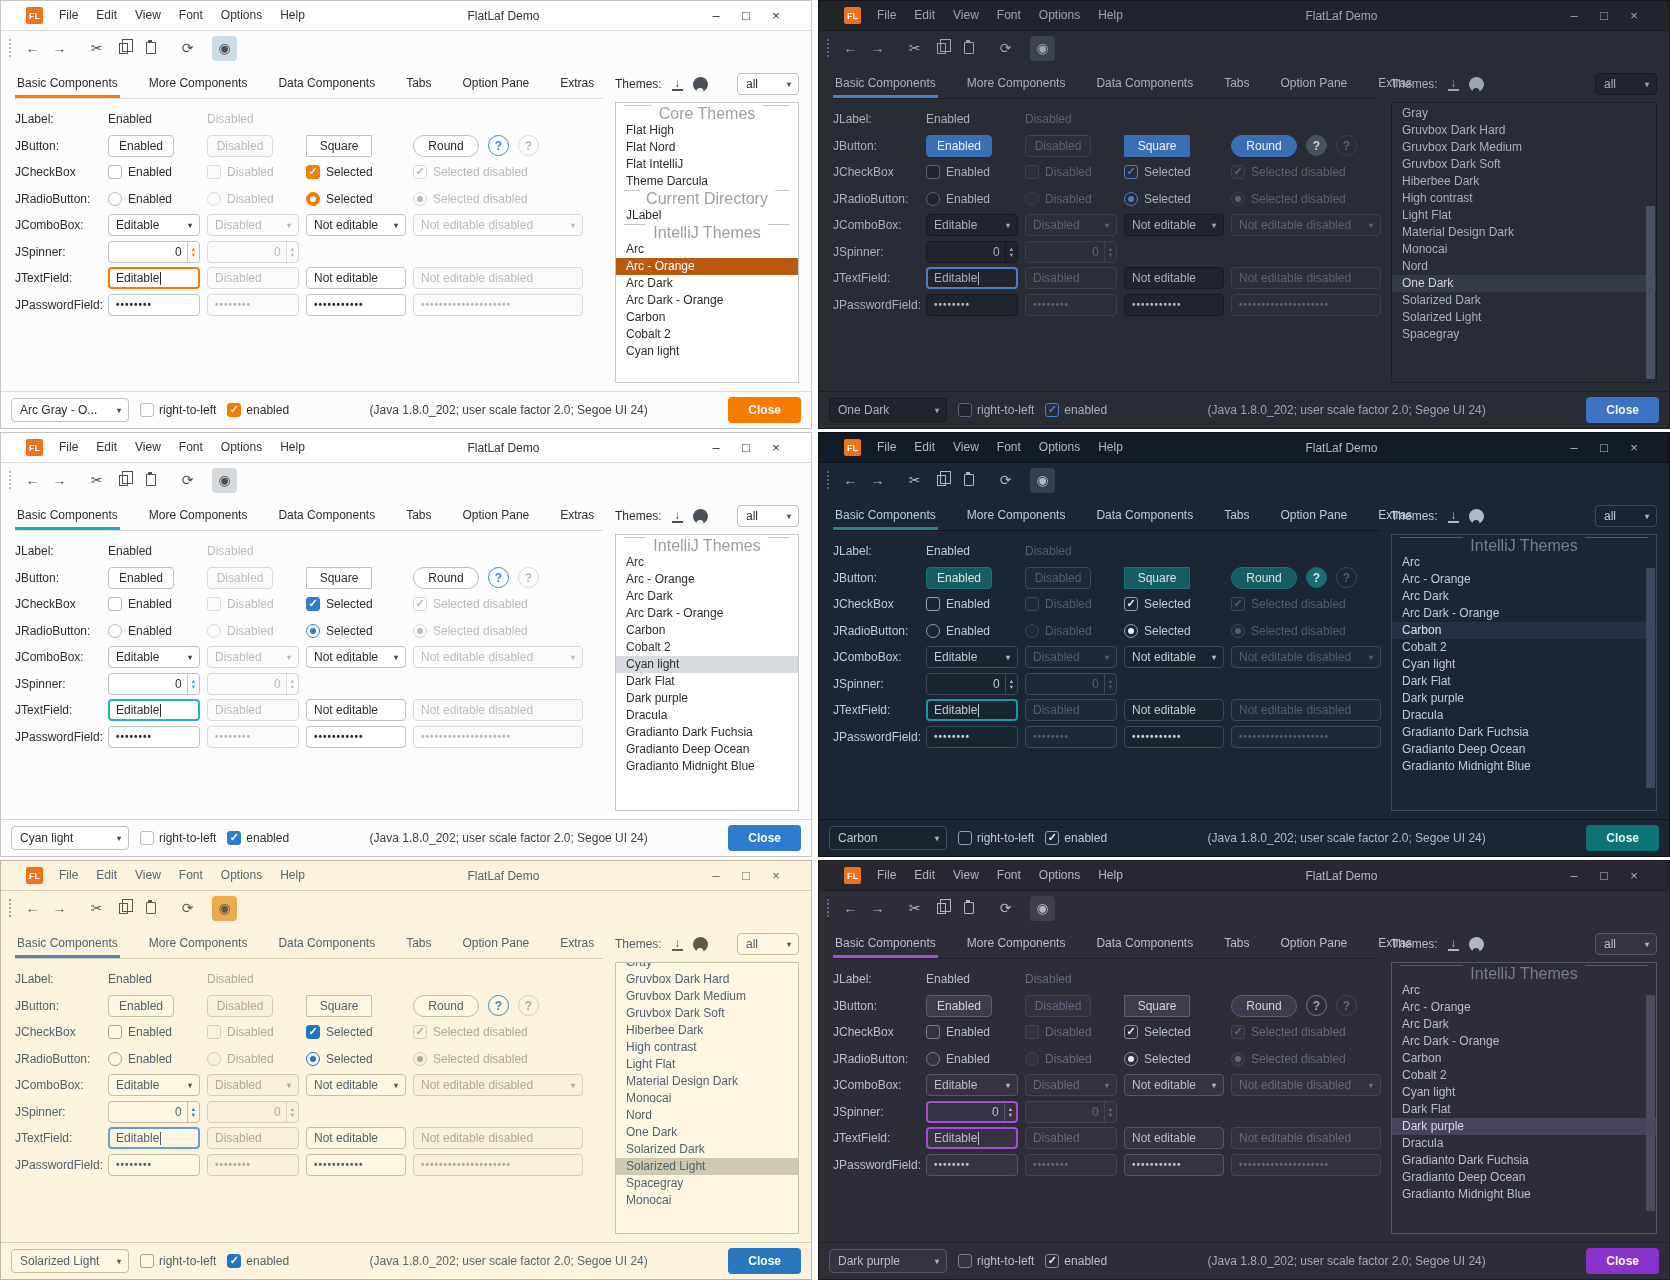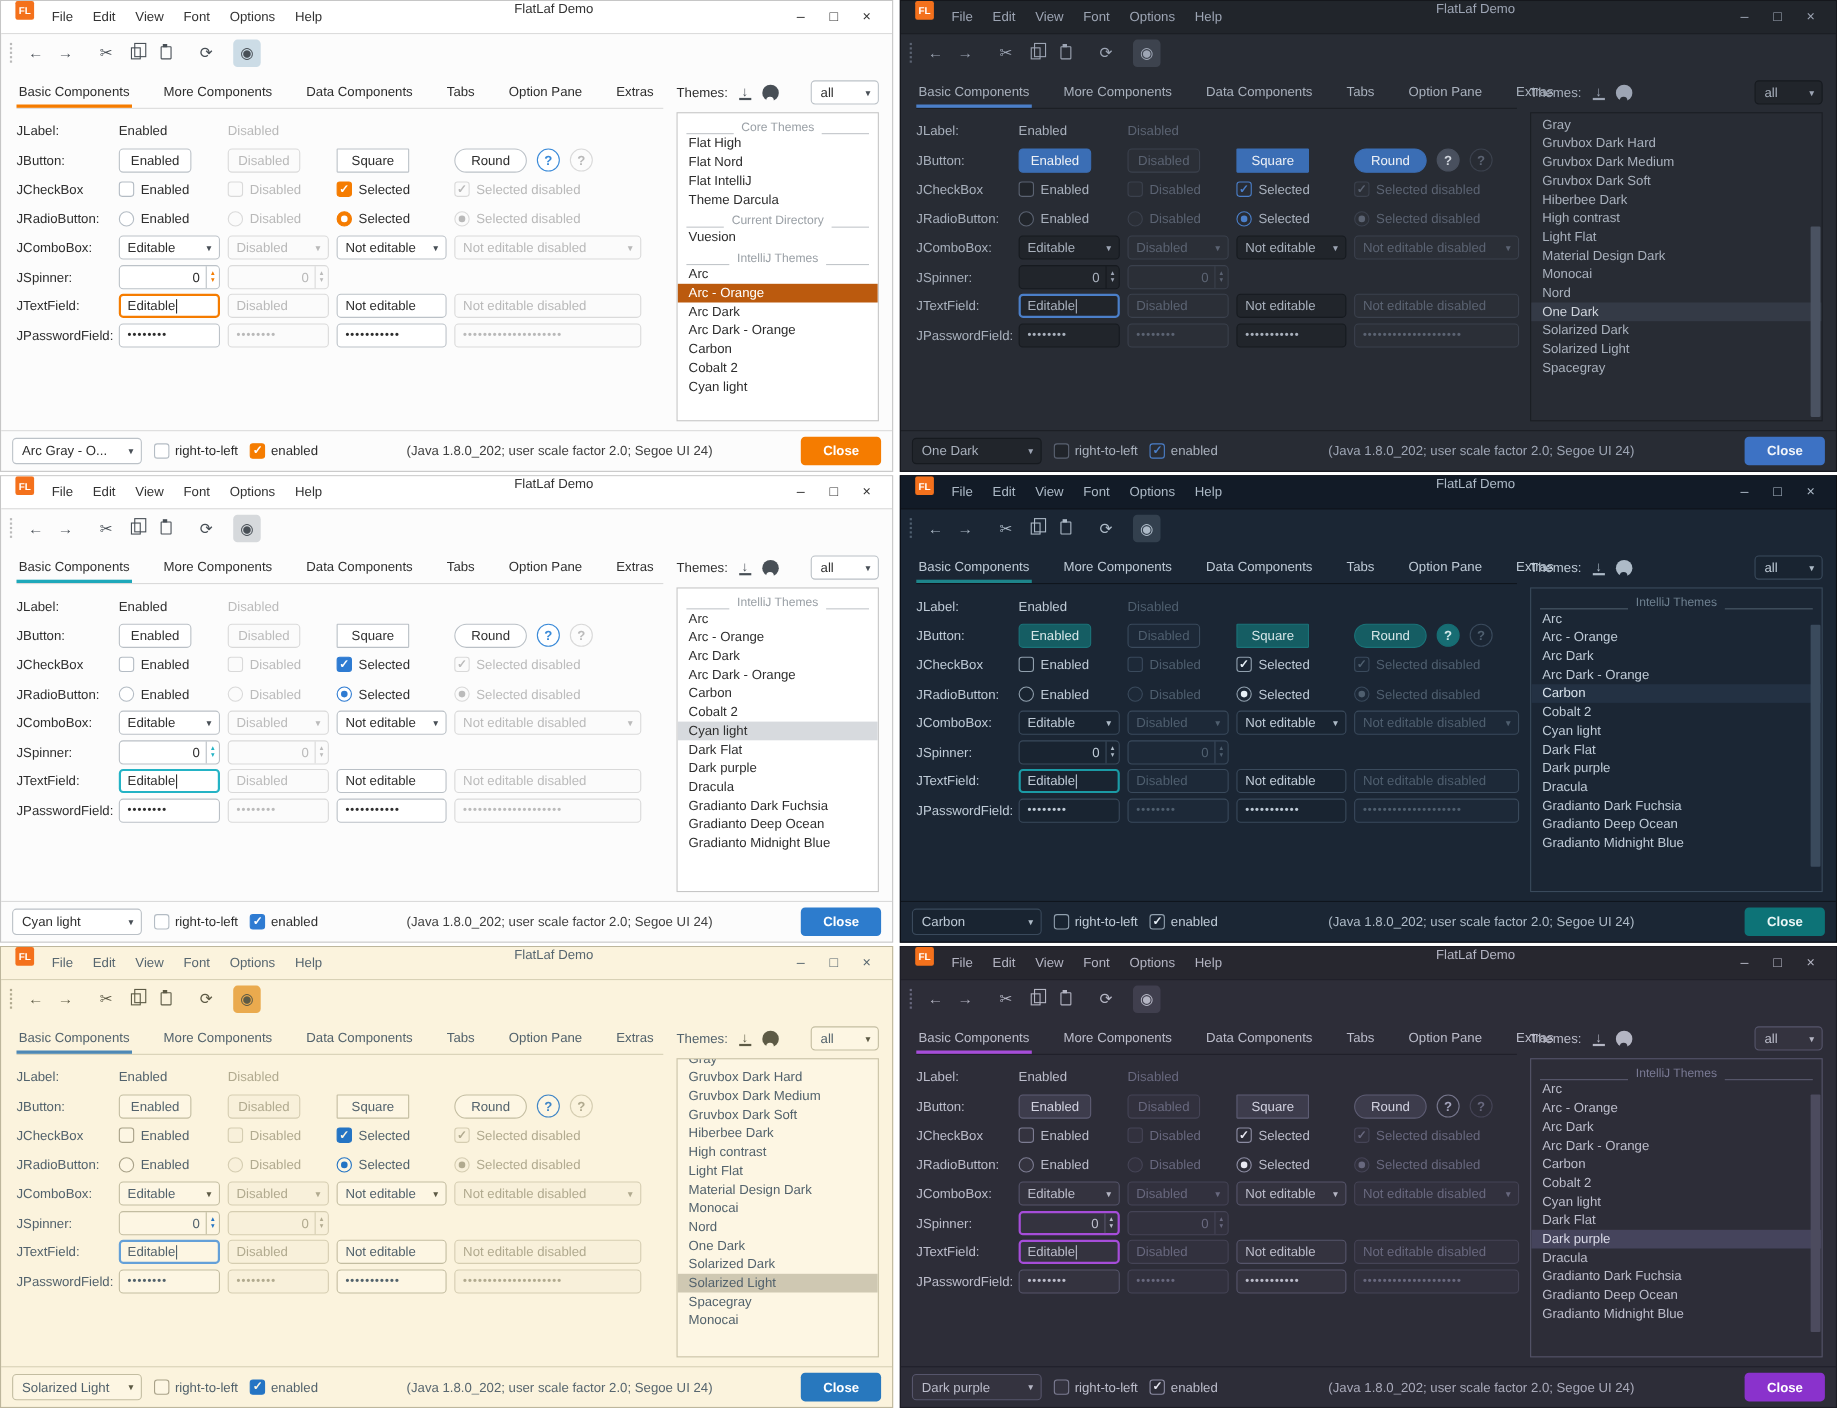--- a/index.html
+++ b/index.html
@@ -10,22 +10,22 @@
   .window{position:absolute;display:flex;flex-direction:column;background:var(--bg);color:var(--fg);
           border:1px solid var(--winbord);overflow:hidden}
   .window:nth-child(1){left:0;top:0;width:812px;height:429px}
   .window:nth-child(2){left:818px;top:0;width:852px;height:429px}
   .window:nth-child(3){left:0;top:432px;width:812px;height:425px}
   .window:nth-child(4){left:818px;top:432px;width:852px;height:425px}
   .window:nth-child(5){left:0;top:860px;width:812px;height:420px}
   .window:nth-child(6){left:818px;top:860px;width:852px;height:420px}
 
   
-  .titlebar{flex:0 0 30px;display:flex;background:var(--titlebg);color:var(--titlefg);
-            border-bottom:1px solid var(--bord);padding:0 8px}
+  .titlebar{flex:0 0 30px;display:flex;align-items:center;background:var(--titlebg);color:var(--titlefg);
+            border-bottom:1px solid var(--bord);padding:0 20px}
   .logo{width:17px;height:17px;border-radius:2px;background:#f4711c;color:#fff;font-weight:bold;font-size:9px;
         display:flex;align-items:center;justify-content:center;margin:0 7px 0 5px;flex:none}
   .menubar{display:flex}
   .menu-item{padding:0 9px;line-height:29px;white-space:nowrap;cursor:default}
   .title{flex:1;text-align:center;white-space:nowrap;overflow:hidden}
   .winctl{display:flex;margin-left:8px}
   .wbtn{width:30px;text-align:center;line-height:28px;font-size:13px;cursor:default}
 
   
   .toolbar{flex:0 0 34px;display:flex;align-items:center;padding:0 8px;gap:2px}
@@ -110,21 +110,21 @@
   .gh{width:15px;height:15px;border-radius:50%;background:var(--iconfg);position:relative;cursor:default}
   .gh::after{content:"";position:absolute;bottom:-1px;left:50%;transform:translateX(-50%);width:7px;height:5px;
              background:var(--bg);border-radius:4px 4px 0 0}
   .filter{margin-left:auto;width:62px;height:22px;border:1px solid var(--fieldbord);background:var(--fieldbg);
           border-radius:4px;display:flex;align-items:center;padding-left:8px;cursor:default}
   .filter i{flex:1;font-style:normal}
   .list{flex:1;border:1px solid var(--listbord);background:var(--listbg);overflow:hidden;position:relative;
         margin-bottom:8px;padding-top:2px}
   .litem{height:17px;line-height:17px;padding:0 10px;white-space:nowrap;cursor:default}
   .litem.selected{background:var(--selbg);color:var(--selfg)}
-  .lsep{height:17px;display:flex;align-items:flex-end;gap:7px;color:var(--sepfg);padding:0 8px;font-size:11px;white-space:nowrap}
+  .lsep{height:17px;display:flex;align-items:flex-start;gap:7px;color:var(--sepfg);padding:0 8px;font-size:16px;white-space:nowrap}
   .lsep::before,.lsep::after{content:"";height:1px;background:var(--sepfg);flex:1;opacity:.6}
   .thumb{position:absolute;right:1px;width:9px;background:var(--thumb);border-radius:1px}
 
   
   .statusbar{flex:0 0 37px;border-top:1px solid var(--bord);display:flex;align-items:center;gap:11px;padding:0 10px}
   .theme-combo{flex:none;width:118px;height:24px;border:1px solid var(--fieldbord);background:var(--fieldbg);
                border-radius:4px;display:flex;align-items:center;padding-left:8px;cursor:default}
   .theme-combo .cv{flex:1;font-style:normal;white-space:nowrap;overflow:hidden}
   .cb{display:flex;align-items:center;gap:5px;cursor:default;white-space:nowrap}
   .status{flex:1;text-align:center;color:var(--statusfg);white-space:nowrap;overflow:hidden}
@@ -319,21 +319,21 @@
             <div class="lsep">
               <span>Core Themes</span>
             </div>
             <div class="litem">Flat High</div>
             <div class="litem">Flat Nord</div>
             <div class="litem">Flat IntelliJ</div>
             <div class="litem">Theme Darcula</div>
             <div class="lsep">
               <span>Current Directory</span>
             </div>
-            <div class="litem">Vuesion</div>
+            <div class="litem">JLabel</div>
             <div class="lsep">
               <span>IntelliJ Themes</span>
             </div>
             <div class="litem">Arc</div>
             <div class="litem selected">Arc - Orange</div>
             <div class="litem">Arc Dark</div>
             <div class="litem">Arc Dark - Orange</div>
             <div class="litem">Carbon</div>
             <div class="litem">Cobalt 2</div>
             <div class="litem">Cyan light</div>

